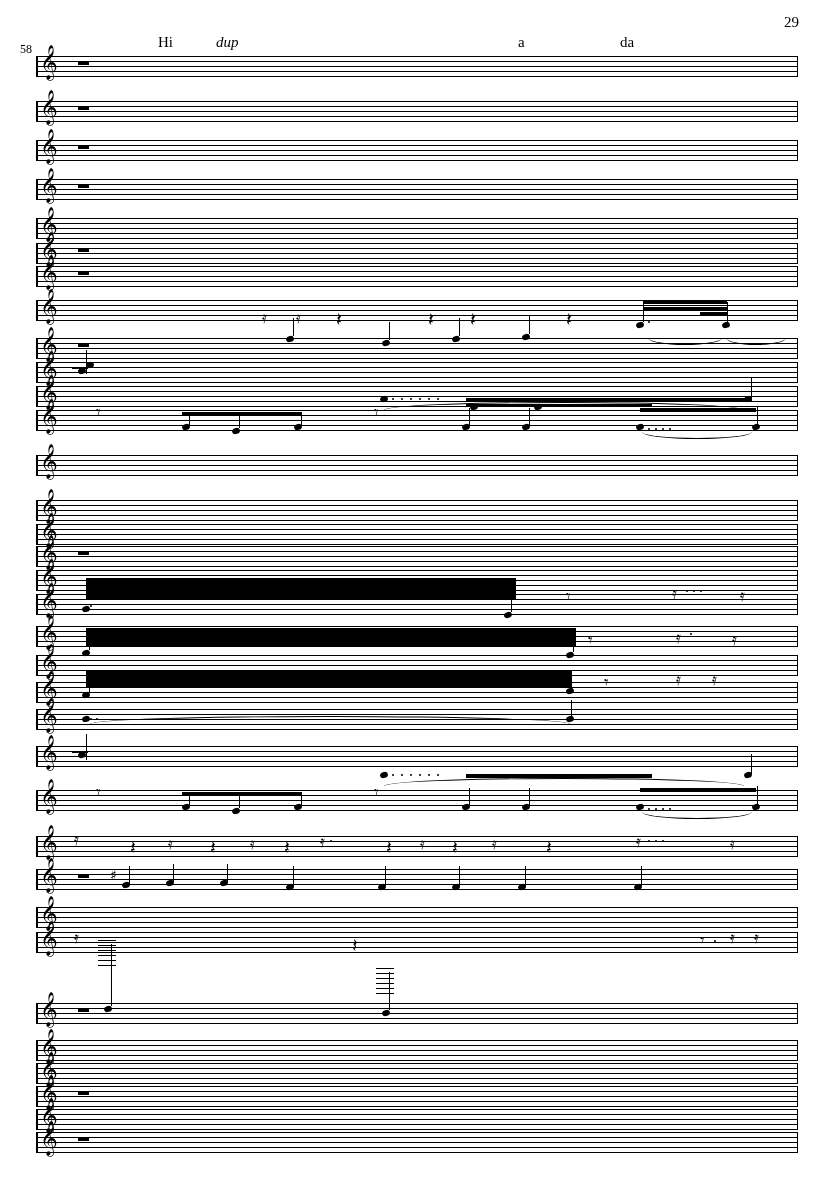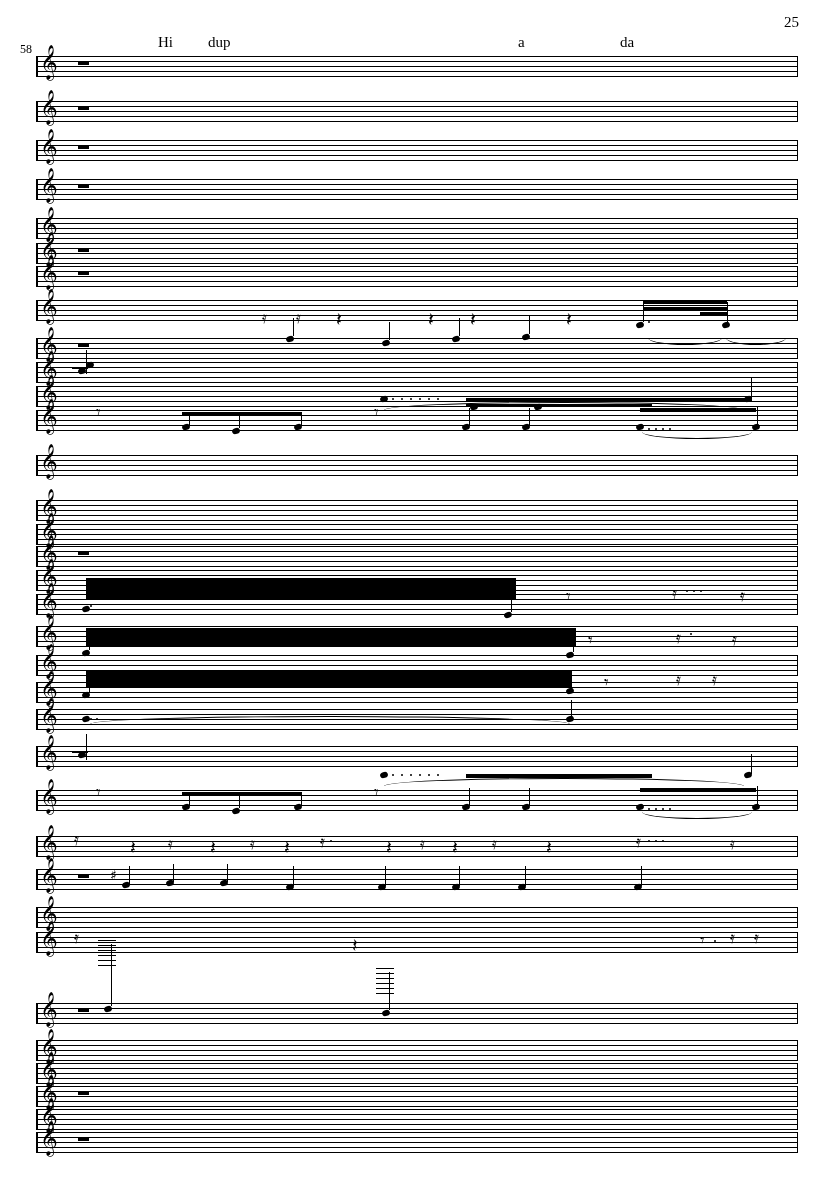--- a/index.html
+++ b/index.html
@@ -31,26 +31,26 @@
   .tie{position:absolute;border-bottom:1.2px solid #000;border-radius:0 0 50% 50%/0 0 100% 100%;height:6px;}
   .slur{position:absolute;border-top:1.2px solid #000;border-radius:50% 50% 0 0/100% 100% 0 0;height:7px;}
   .acc{position:absolute;font-size:14px;line-height:14px;font-family:"DejaVu Sans",sans-serif;}
   .blockbeam{position:absolute;background:#000;}
 </style>
 </head>
 <body>
 
 <div class="page">
 
-  <div class="page-number">25</div>
+  <div class="page-number">29</div>
   <div class="measure-number">58</div>
 
   <div id="lyrics-layer">
       <div class="lyric" style="left: 158px; top: 34px;">Hi</div>
-      <div class="lyric" style="left: 208px; top: 34px;">dup</div>
+      <div class="lyric" style="left: 216px; top: 34px; font-style: italic;">dup</div>
       <div class="lyric" style="left: 518px; top: 34px;">a</div>
       <div class="lyric" style="left: 620px; top: 34px;">da</div>
     </div>
   <div id="staves-layer">
       <div class="staff" style="position: absolute; left: 36px; top: 56px; width: 762px; height: 21px;">
         <div class="lines">
           <i></i>
           <i></i>
           <i></i>
           <i></i>

